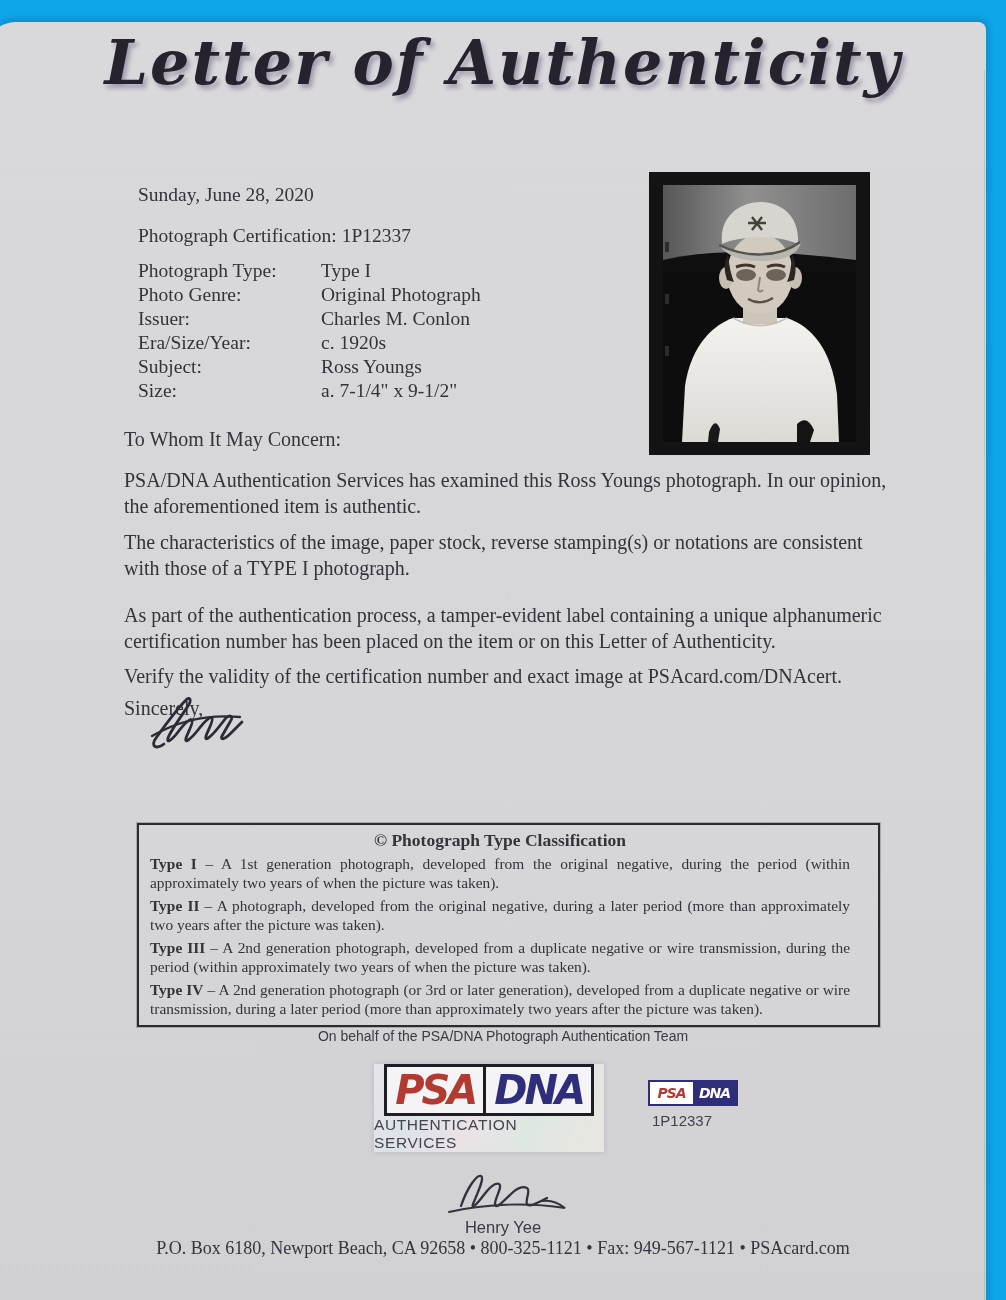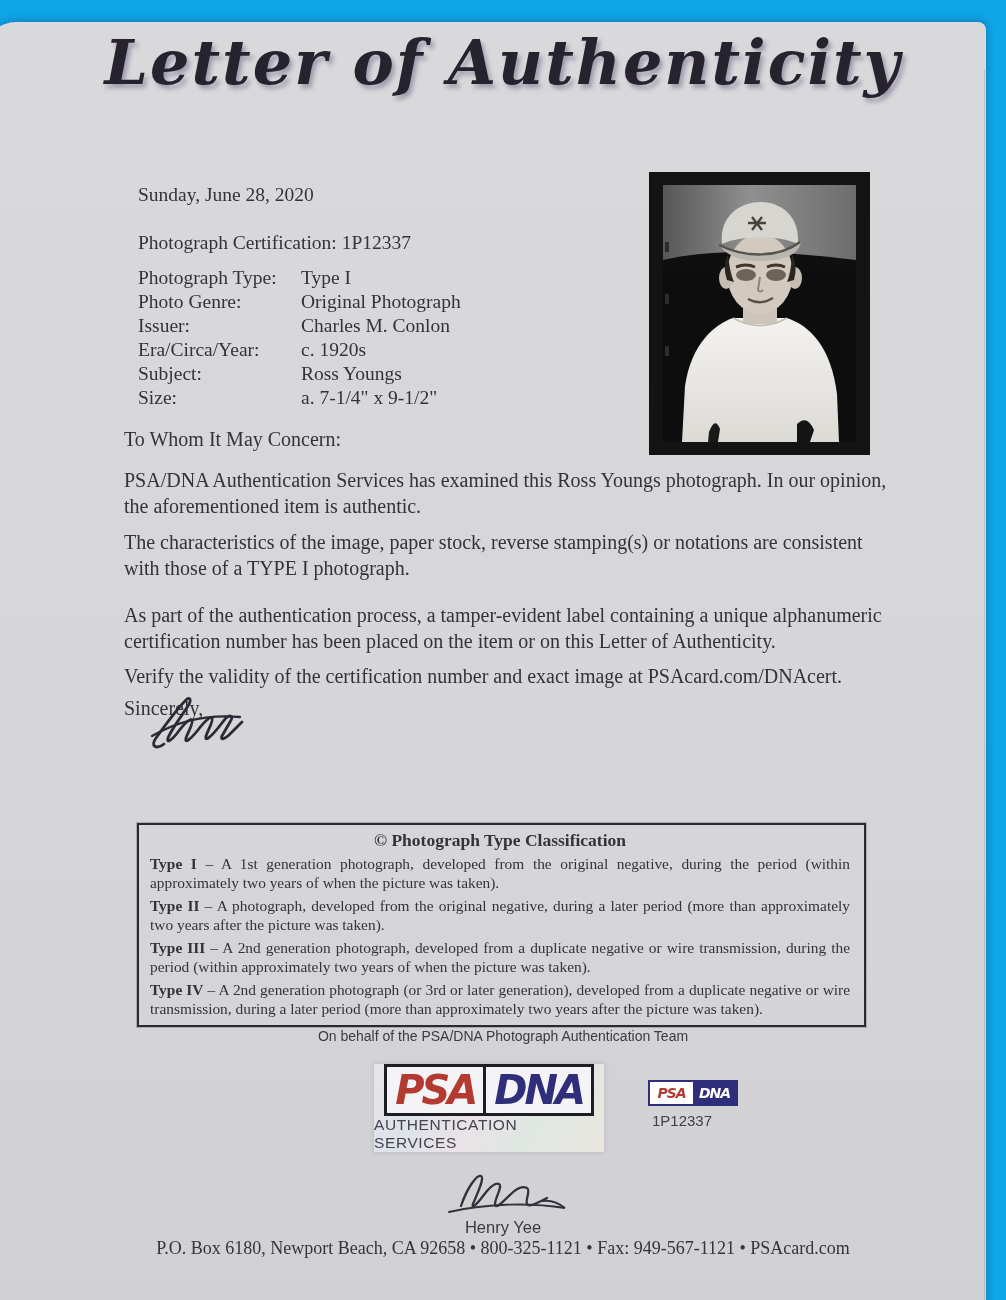--- a/index.html
+++ b/index.html
@@ -18,34 +18,34 @@
     position:absolute; top:70px; right:21px; width:1px; height:1230px;
     background:rgba(110,110,125,0.22);
   }
   .title{
     position:absolute; top:26px; left:0; width:100%; text-align:center;
     font-family:"DejaVu Serif", serif; font-style:italic; font-weight:bold;
     font-size:62px; letter-spacing:2px; color:#26232f;
     text-shadow:3px 4px 4px rgba(70,60,100,0.38);
   }
   .meta{ position:absolute; left:138px; top:183px; font-size:19.5px; line-height:24px; }
-  .meta-date{ margin-bottom:24px; }
+  .meta-date{ margin-bottom:17px; }
   .meta-cert{ margin-bottom:11px; }
-  .meta-row{ display:flex; }
+  .meta-row{ display:flex;gap:20px; }
   .meta-label{ width:163px; flex:0 0 163px; }
   .photo-wrap{ position:absolute; left:649px; top:172px; width:221px; height:283px; }
   .body-block{ position:absolute; left:124px; top:426px; width:774px; font-size:20px; line-height:26px; }
   .body-block p{ margin:0 0 10px 0; }
   .body-block .salutation{ margin-bottom:15px; }
   .body-block .closing{ margin-top:4px; margin-bottom:12px; }
   .main-sig{ position:absolute; left:146px; top:692px; }
   .class-box{
     position:absolute; left:137px; top:823px; width:700px;
     border:2px solid #2a2a30; box-shadow:0 0 0 1px rgba(42,42,48,0.25);
-    padding:5px 14px 7px 11px; background:rgba(255,255,255,0.03);
+    padding:5px 28px 7px 11px; background:rgba(255,255,255,0.03);
   }
   .class-title{ text-align:center; font-weight:bold; font-size:17.5px; margin:0 0 3px 0; }
   .class-box p.entry{ margin:0 0 4px 0; font-size:15.4px; line-height:19px; text-align:justify; }
   .class-box p.entry:last-child{ margin-bottom:0; }
   .class-box .term{ font-weight:bold; }
   .team-line{
     position:absolute; top:1028px; left:0; width:100%; text-align:center;
     font-family:"Liberation Sans", sans-serif; font-size:14px; color:#3c3a44;
   }
   .sticker{
@@ -104,21 +104,21 @@
     </div>
     <div class="meta-row">
       <span class="meta-label">Photo Genre:</span>
       <span class="meta-value">Original Photograph</span>
     </div>
     <div class="meta-row">
       <span class="meta-label">Issuer:</span>
       <span class="meta-value">Charles M. Conlon</span>
     </div>
     <div class="meta-row">
-      <span class="meta-label">Era/Circa/Year:</span>
+      <span class="meta-label">Era/Size/Year:</span>
       <span class="meta-value">c. 1920s</span>
     </div>
     <div class="meta-row">
       <span class="meta-label">Subject:</span>
       <span class="meta-value">Ross Youngs</span>
     </div>
     <div class="meta-row">
       <span class="meta-label">Size:</span>
       <span class="meta-value">a. 7-1/4" x 9-1/2"</span>
     </div>

